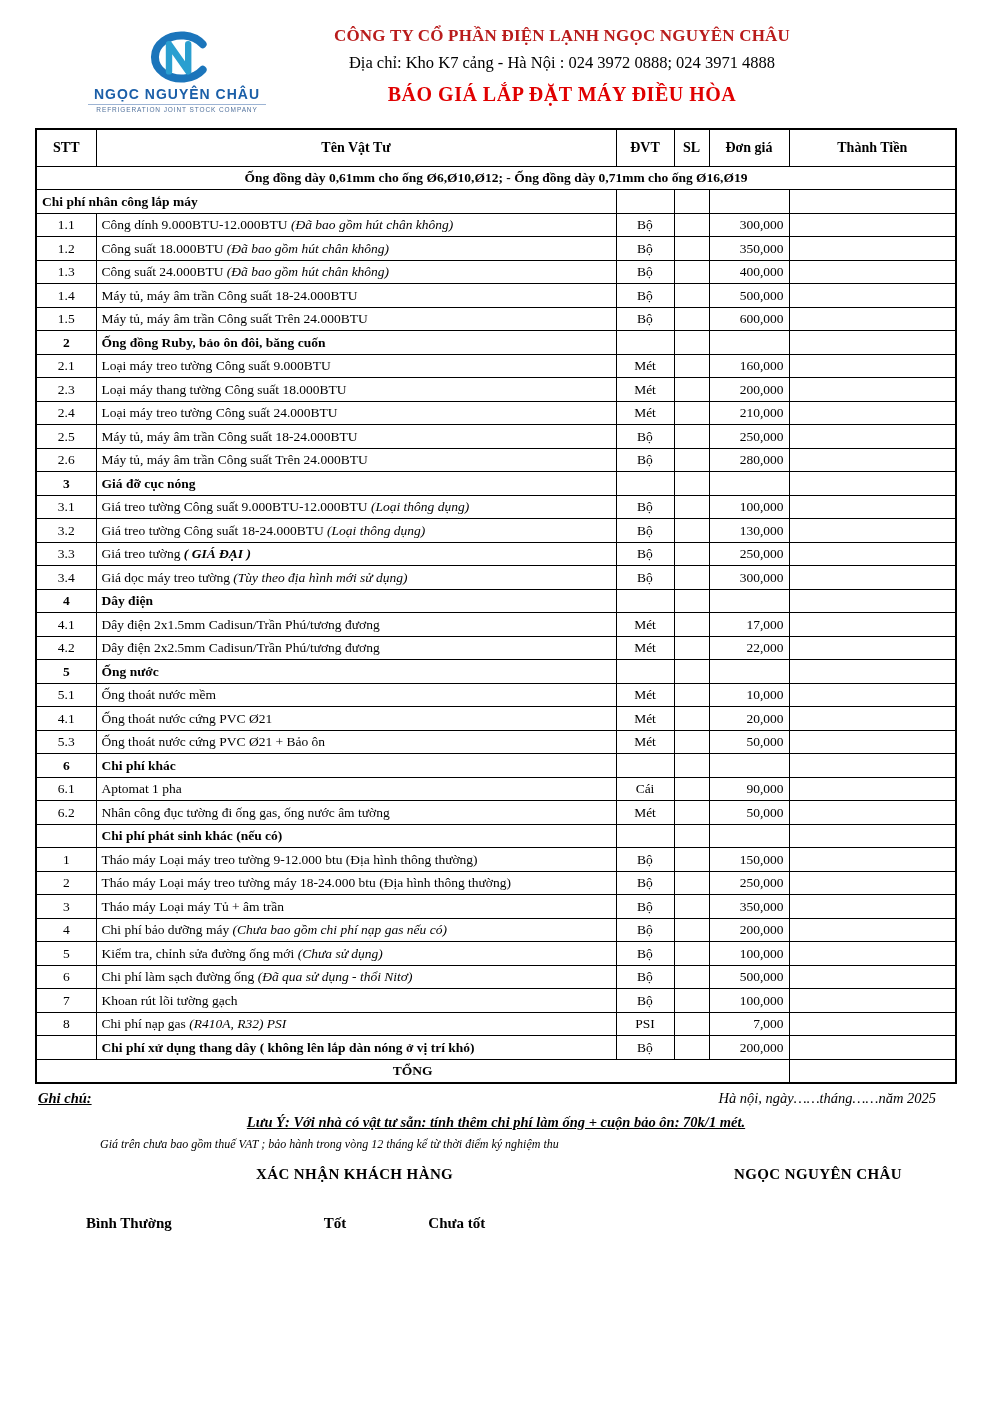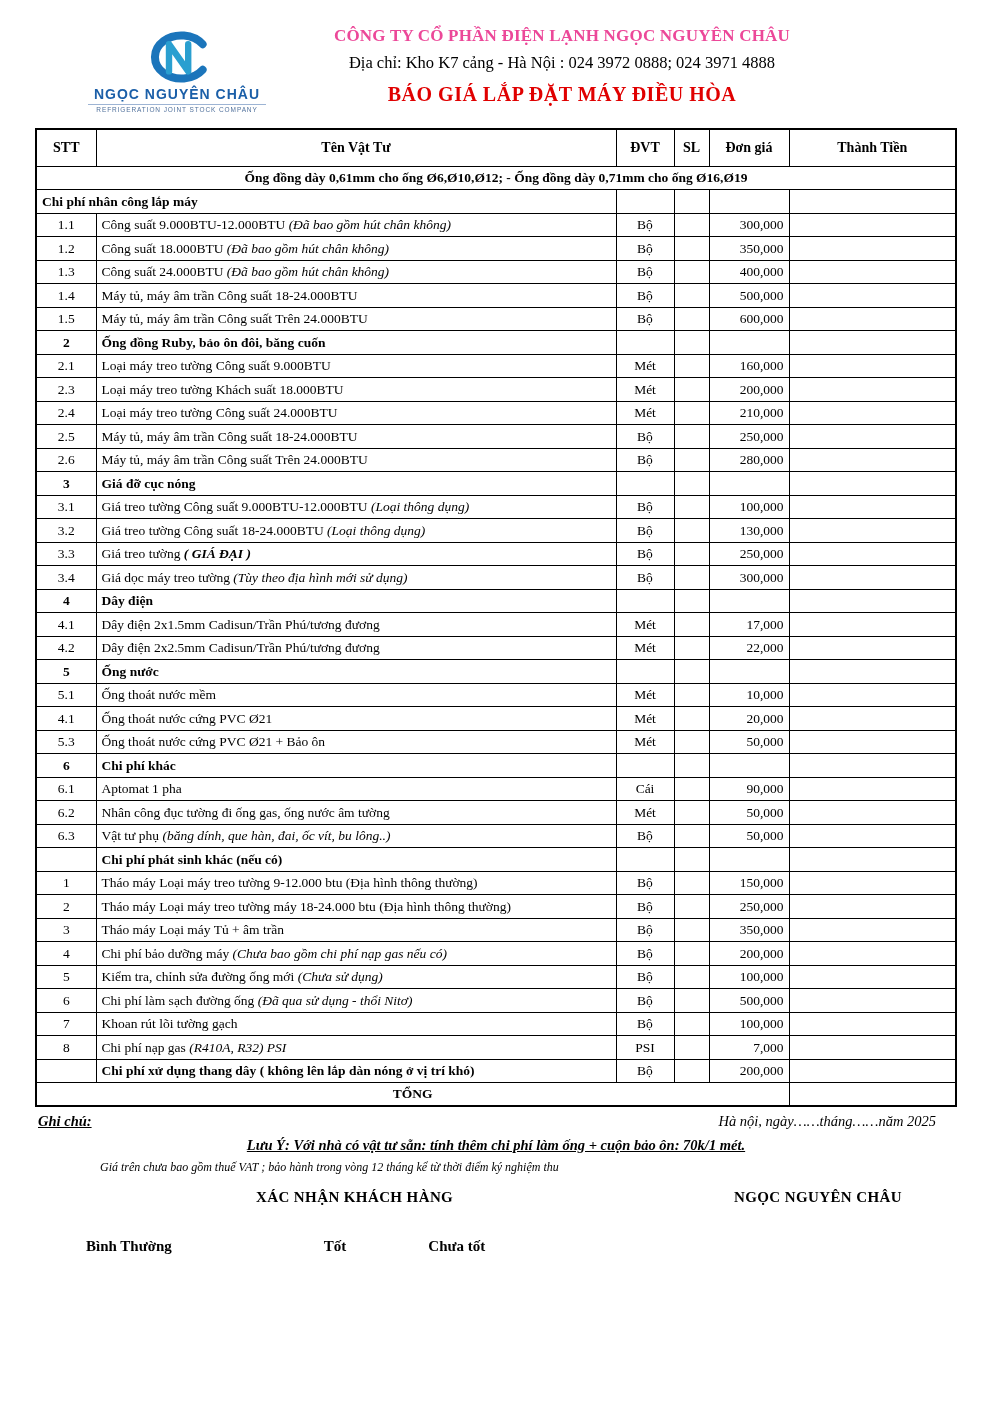--- a/index.html
+++ b/index.html
@@ -13,21 +13,21 @@
 
   
   .header { position:relative; height:128px; }
   .logo { position:absolute; left:88px; top:28px; width:178px; text-align:center; }
   .logo svg { width:80px; height:58px; display:block; margin:0 auto; }
   .logo-name { color:#1b5fa8; font-weight:bold; font-size:14px; letter-spacing:1px; white-space:nowrap;
                font-family:"Liberation Sans", sans-serif; }
   .logo-sub { color:#51719c; font-size:6.5px; letter-spacing:0.9px; white-space:nowrap; margin-top:2px;
               font-family:"Liberation Sans", sans-serif; border-top:1px solid #9db4d4; padding-top:1px; }
   .head-center { margin-left:252px; width:620px; text-align:center; padding-top:26px; }
-  .company-name { font-size:17px; font-weight:bold; color:#ec4899; letter-spacing:0.2px; white-space:nowrap; }
+  .company-name { font-size:17px; font-weight:bold; color:#b91c1c; letter-spacing:0.2px; white-space:nowrap; }
   .company-address { font-size:16.5px; margin-top:7px; white-space:nowrap; }
   .doc-title { font-size:20px; font-weight:bold; color:#e00000; margin-top:10px; letter-spacing:0.5px; white-space:nowrap; }
 
   
   .customer-line { margin:8px 37px 5px 38px; font-size:14px; white-space:nowrap; overflow:hidden; }
 
   
   table.quote { border-collapse:collapse; margin-left:35px; width:920px; border:2px solid #000; table-layout:fixed; }
   table.quote th, table.quote td { border:1px solid #000; padding:1px 5px; line-height:19.5px; height:23.5px;
     font-size:13.5px; overflow:hidden; white-space:nowrap; }
@@ -102,21 +102,21 @@
         </tr>
         <tr>
           <td class="section-cell" colspan="2">Chi phí nhân công lắp máy</td>
           <td></td>
           <td></td>
           <td class="amount"></td>
           <td></td>
         </tr>
         <tr>
           <td class="stt-cell">1.1</td>
-          <td class="name-cell"><span>Công suất 9.000BTU-12.000BTU </span><span class="it">(Đã bao gồm hút chân không)</span></td>
+          <td class="name-cell"><span>Công dính 9.000BTU-12.000BTU </span><span class="it">(Đã bao gồm hút chân không)</span></td>
           <td class="stt-cell">Bộ</td>
           <td></td>
           <td class="amount">300,000</td>
           <td></td>
         </tr>
         <tr>
           <td class="stt-cell">1.2</td>
           <td class="name-cell"><span>Công suất 18.000BTU </span><span class="it">(Đã bao gồm hút chân không)</span></td>
           <td class="stt-cell">Bộ</td>
           <td></td>
@@ -158,21 +158,21 @@
         <tr>
           <td class="stt-cell">2.1</td>
           <td class="name-cell"><span>Loại máy treo tường Công suất 9.000BTU</span></td>
           <td class="stt-cell">Mét</td>
           <td></td>
           <td class="amount">160,000</td>
           <td></td>
         </tr>
         <tr>
           <td class="stt-cell">2.3</td>
-          <td class="name-cell"><span>Loại máy treo tường Khách suất 18.000BTU</span></td>
+          <td class="name-cell"><span>Loại máy thang tường Công suất 18.000BTU</span></td>
           <td class="stt-cell">Mét</td>
           <td></td>
           <td class="amount">200,000</td>
           <td></td>
         </tr>
         <tr>
           <td class="stt-cell">2.4</td>
           <td class="name-cell"><span>Loại máy treo tường Công suất 24.000BTU</span></td>
           <td class="stt-cell">Mét</td>
           <td></td>
@@ -304,28 +304,20 @@
           <td class="name-cell"><span>Aptomat 1 pha</span></td>
           <td class="stt-cell">Cái</td>
           <td></td>
           <td class="amount">90,000</td>
           <td></td>
         </tr>
         <tr>
           <td class="stt-cell">6.2</td>
           <td class="name-cell"><span>Nhân công đục tường đi ống gas, ống nước âm tường</span></td>
           <td class="stt-cell">Mét</td>
-          <td></td>
-          <td class="amount">50,000</td>
-          <td></td>
-        </tr>
-        <tr>
-          <td class="stt-cell">6.3</td>
-          <td class="name-cell"><span>Vật tư phụ </span><span class="it">(băng dính, que hàn, đai, ốc vít, bu lông..)</span></td>
-          <td class="stt-cell">Bộ</td>
           <td></td>
           <td class="amount">50,000</td>
           <td></td>
         </tr>
         <tr>
           <td class="stt-cell bold"></td>
           <td class="section-cell">Chi phí phát sinh khác (nếu có)</td>
           <td></td>
           <td></td>
           <td class="amount"></td>

